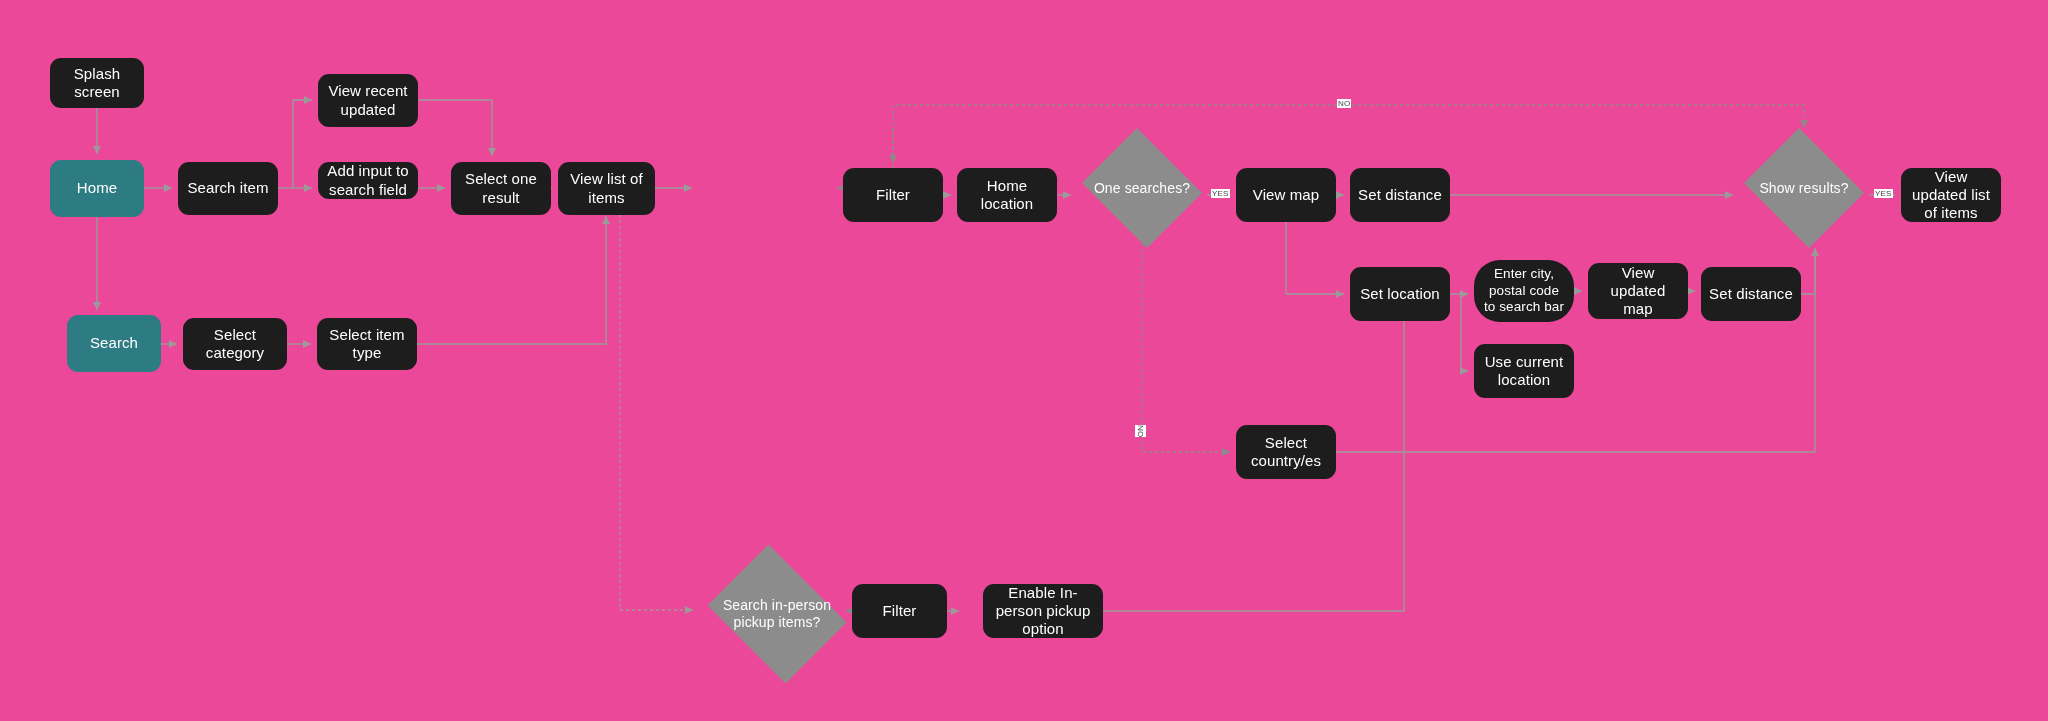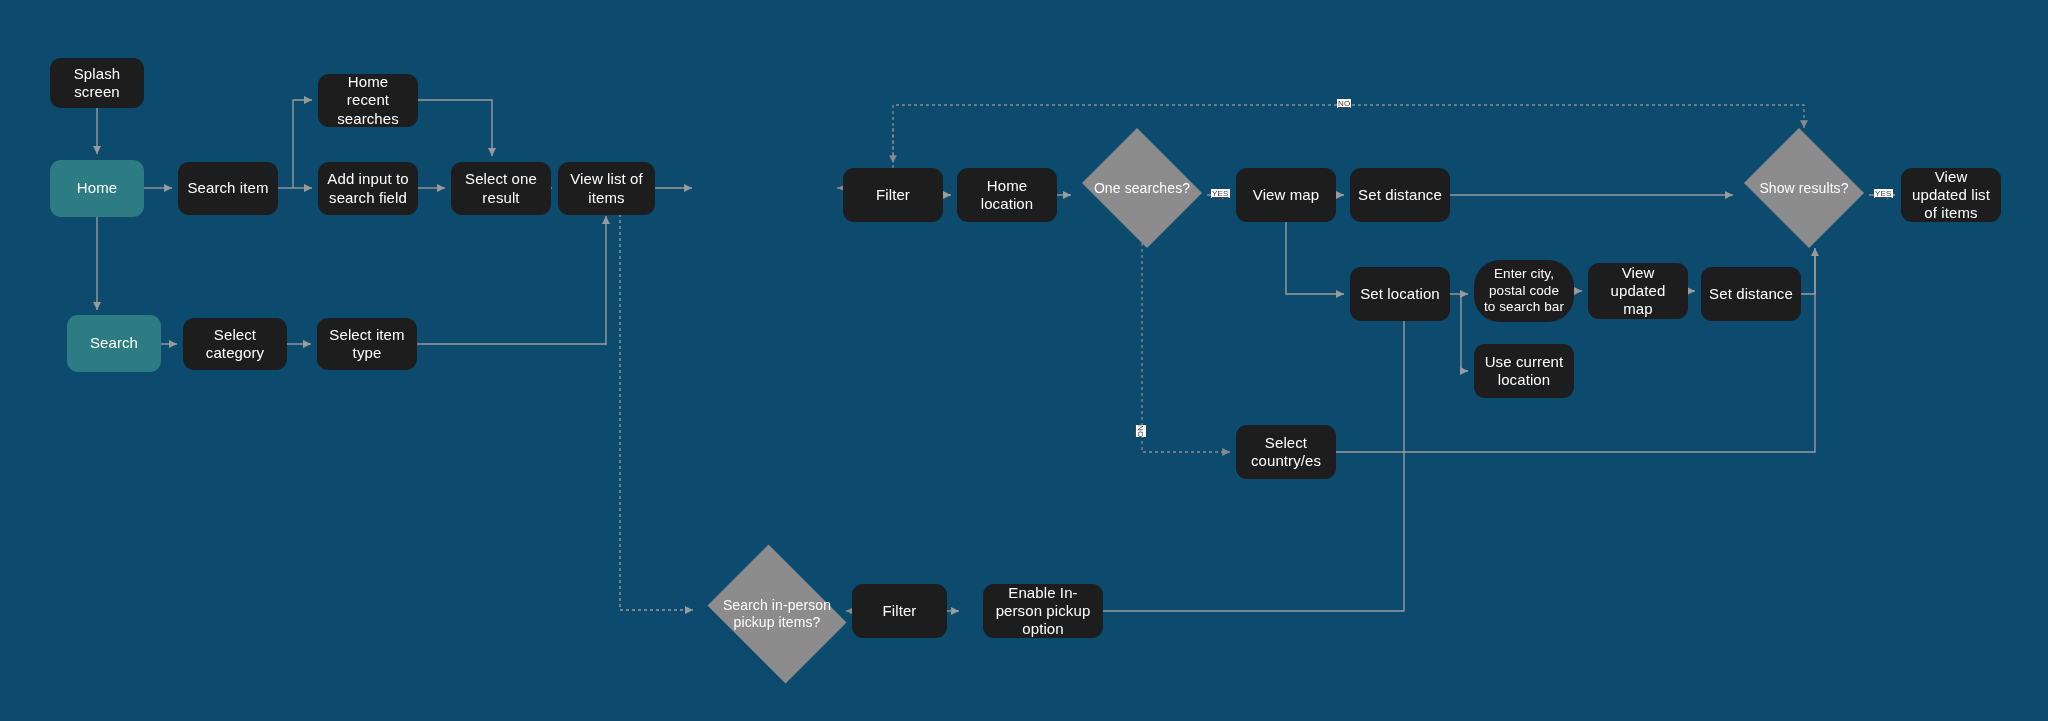--- a/index.html
+++ b/index.html
@@ -7,21 +7,21 @@
     padding: 0;
     background: #ffffff;
   }
   body {
     font-family: "Liberation Sans", sans-serif;
   }
   #canvas {
     position: relative;
     width: 2048px;
     height: 721px;
-    background: #0c4a6e;
+    background: #ec4899;
     overflow: hidden;
   }
   svg.edges {
     position: absolute;
     left: 0;
     top: 0;
     width: 2048px;
     height: 721px;
     pointer-events: none;
   }
@@ -67,21 +67,20 @@
     line-height: 1.2;
   }
   .edge-label {
     position: absolute;
     font-size: 8px;
     color: #444444;
     letter-spacing: 0.2px;
     z-index: 4;
     background: #ffffff;
     padding: 0 1px;
-    text-decoration: underline;
   }
 </style>
 </head>
 <body>
 
 <div id="canvas">
 
   <svg class="edges" viewBox="0 0 2048 721">
     <defs>
       <marker id="ar" markerWidth="7" markerHeight="7" refX="6" refY="3" orient="auto" markerUnits="strokeWidth">
@@ -170,23 +169,23 @@
   <div class="node proc" style="left:50px;  top:58px;  width:94px;  height:50px;">
       <span>Splash screen</span>
     </div>
   <div class="node accent" style="left:50px;  top:160px; width:94px;  height:57px;">
       <span>Home</span>
     </div>
   <div class="node proc" style="left:178px; top:162px; width:100px; height:53px;">
       <span>Search item</span>
     </div>
   <div class="node proc" style="left:318px; top:74px;  width:100px; height:53px;">
-      <span>Home recent searches</span>
-    </div>
-  <div class="node proc" style="left:318px; top:162px; width:100px; height:53px;">
+      <span>View recent updated</span>
+    </div>
+  <div class="node proc" style="left:318px; top:162px; width:100px; height:37px;">
       <span>Add input to search field</span>
     </div>
   <div class="node proc" style="left:451px; top:162px; width:100px; height:53px;">
       <span>Select one result</span>
     </div>
   <div class="node proc" style="left:558px; top:162px; width:97px;  height:53px;">
       <span>View list of items</span>
     </div>
   <div class="node accent" style="left:67px;  top:315px; width:94px;  height:57px;">
       <span>Search</span>

